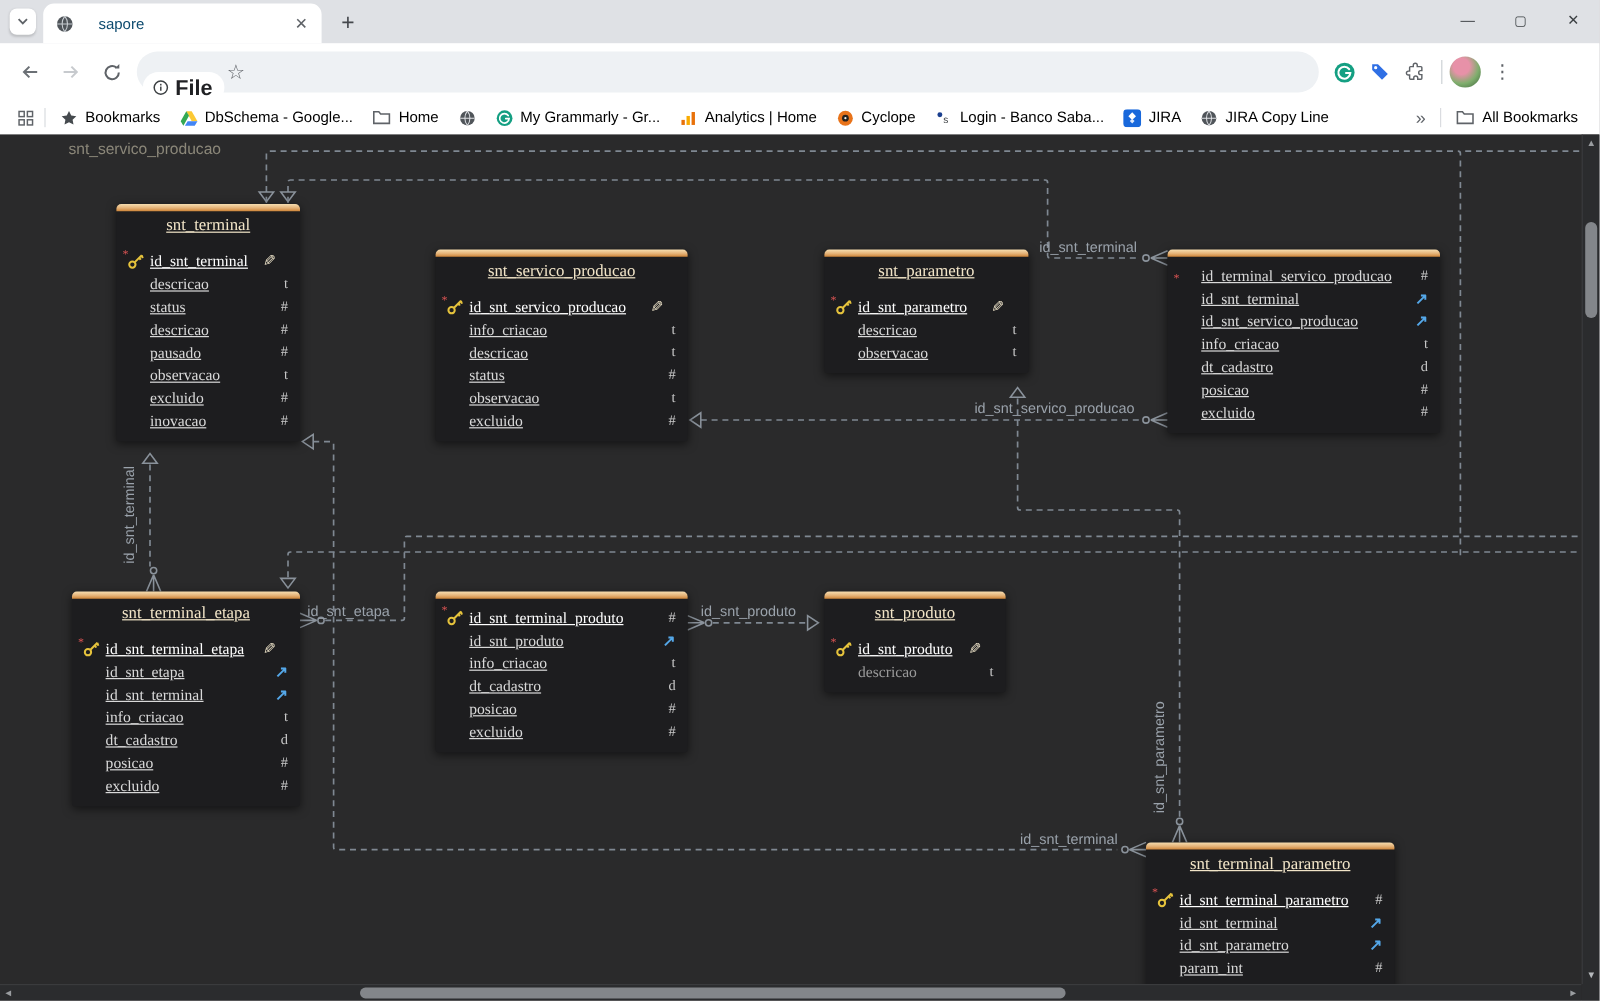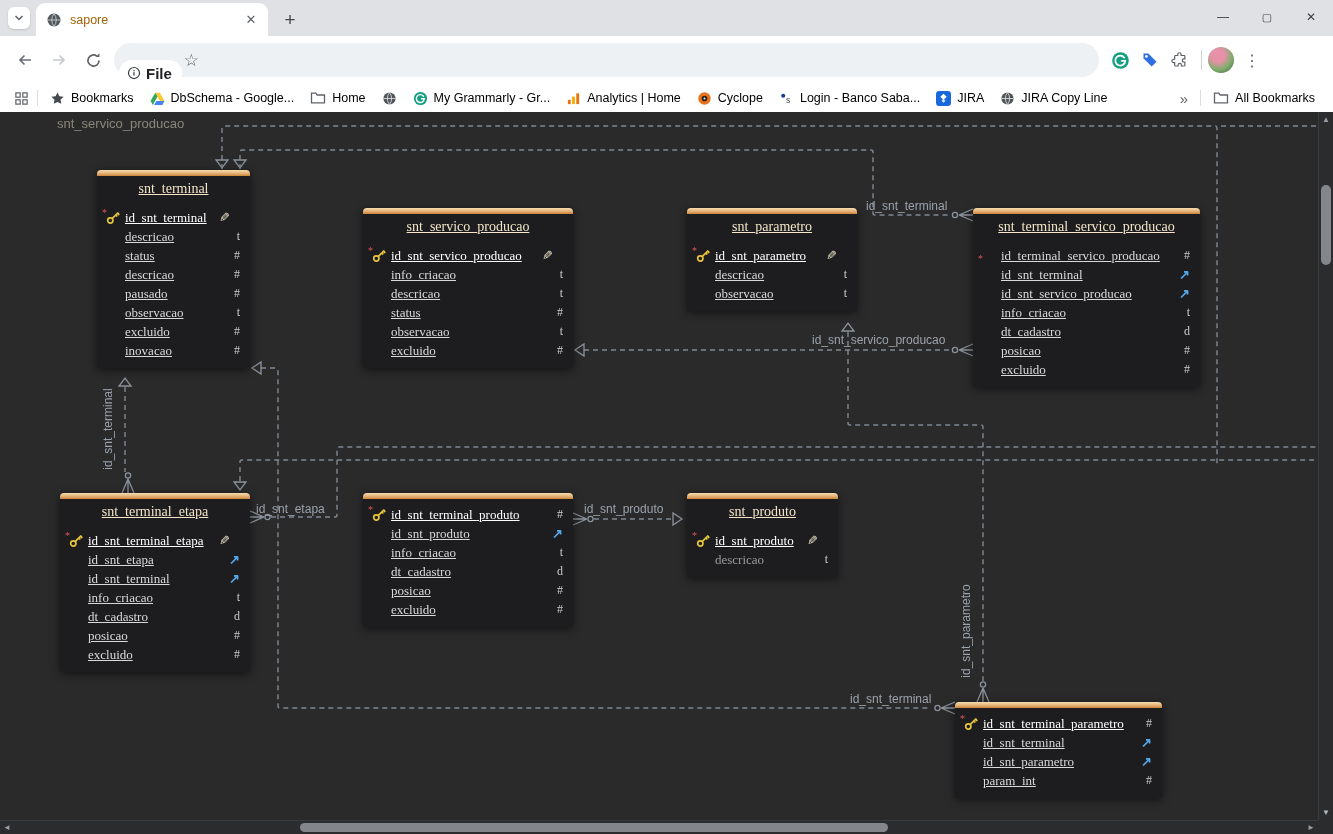--- a/index.html
+++ b/index.html
@@ -7,36 +7,36 @@
               font-family:"Liberation Sans", sans-serif; }
   .window { width:1333px; height:834px; display:flex; flex-direction:column; }
 
   
   .tabstrip { height:36px; background:#dfe1e5; display:flex; align-items:flex-end; position:relative; flex:none; }
   .tab-search { position:absolute; left:8px; top:7px; width:22px; height:22px; background:#fff;
                 border-radius:6px; display:flex; align-items:center; justify-content:center;
                 color:#5f6368; font-size:11px; box-shadow:0 1px 2px rgba(0,0,0,.15); cursor:pointer; }
   .tab { position:absolute; left:36px; top:3px; width:232px; height:33px; background:#fff;
          border-radius:9px 9px 0 0; display:flex; align-items:center; padding:0 8px 0 10px; }
-  .tab .title { font-size:12.5px; color:#a16207; flex:1; margin-left:8px; white-space:nowrap; overflow:hidden; }
+  .tab .title { font-size:12.5px; color:#0c4a6e; flex:1; margin-left:20px; white-space:nowrap; overflow:hidden; }
   .tab .close { color:#5f6368; font-size:13px; width:18px; height:18px; border-radius:50%;
                 display:flex; align-items:center; justify-content:center; cursor:pointer; }
   .newtab { position:absolute; left:278px; top:8px; width:24px; height:24px; color:#45484d;
             font-size:19px; display:flex; align-items:center; justify-content:center; border-radius:50%; cursor:pointer; }
   .wincontrols { position:absolute; right:0; top:0; height:34px; display:flex; }
   .wincontrols span { width:44px; height:34px; display:flex; align-items:center; justify-content:center;
                       color:#3c4043; font-size:12px; cursor:pointer; }
 
   
   .toolbar { height:48px; background:#fff; display:flex; align-items:center; padding:0 8px; flex:none; }
   .navbtn { width:34px; height:34px; display:flex; align-items:center; justify-content:center; border-radius:50%; cursor:pointer; flex:none; }
   .omnibox { flex:1; height:34px; background:#eef1f4; border-radius:17px; margin:0 6px 0 4px;
              display:flex; align-items:center; padding:0 10px 0 5px; max-width:985px; cursor:text; }
   .chip { background:#fff; border-radius:13px; height:26px; display:flex; align-items:center;
-          padding:0 10px 0 8px; gap:5px; font-size:15px; font-weight:700; color:#202124; flex:none;margin-top:26px; }
+          padding:0 10px 0 8px; gap:5px; font-size:18px; font-weight:700; color:#202124; flex:none;margin-top:26px; }
   .url { font-size:14px; color:#202124; margin-left:10px; flex:1; white-space:nowrap; overflow:hidden; }
   .ostar { color:#5f6368; font-size:17px; flex:none; padding:0 2px; cursor:pointer; }
   .extbtn { width:30px; height:30px; display:flex; align-items:center; justify-content:center; border-radius:50%; cursor:pointer; flex:none; }
   .tooldiv { width:1px; height:20px; background:#cdd1d5; margin:0 6px; flex:none; }
   .avatar { width:26px; height:26px; border-radius:50%; flex:none; cursor:pointer;
             background:radial-gradient(circle at 38% 32%, #e791a8 0 28%, #7fae6d 60%, #3c5f3a 100%); }
   .kebab { color:#5f6368; font-size:16px; letter-spacing:0; padding:0 10px; cursor:pointer; flex:none; }
 
   
   .bmbar { height:28px; background:#fff; display:flex; align-items:center; padding:0 10px; flex:none; }
@@ -460,21 +460,20 @@
             </div>
             <div class="frow">
               <span class="fgut"></span>
               <span class="fname">observacao</span>
               <span class="mk">t</span>
             </div>
           </div>
         </div>
         <div class="dbtable" style="left: 973px; top: 96px; width: 227px;">
           <div class="strip"></div>
-          <div class="ttl">snt_terminal_servico_producao</div>
           <div class="rows">
             <div class="frow">
               <span class="fgut">
                 <span class="req">*</span>
               </span>
               <span class="fname">id_terminal_servico_producao</span>
               <span class="mk">#</span>
             </div>
             <div class="frow">
               <span class="fgut"></span>
@@ -613,20 +612,21 @@
             </div>
             <div class="frow">
               <span class="fgut"></span>
               <span class="fname dim">descricao</span>
               <span class="mk">t</span>
             </div>
           </div>
         </div>
         <div class="dbtable" style="left: 955px; top: 590px; width: 207px;">
           <div class="strip"></div>
+          <div class="ttl">snt_terminal_parametro</div>
           <div class="rows">
             <div class="frow">
               <span class="fgut">
                 <svg width="15" height="15" viewBox="0 0 16 16">
                   <circle cx="4.6" cy="11.2" r="2.8" fill="none" stroke="#e6c33c" stroke-width="1.8"></circle>
                   <path d="M6.8 9L13 2.8M12.9 2.9l.9 2.6M10.9 4.9l.9 2.2" stroke="#e6c33c" stroke-width="1.8" fill="none"></path>
                 </svg>
                 <span class="req">*</span>
               </span>
               <span class="fname pk">id_snt_terminal_parametro</span>

